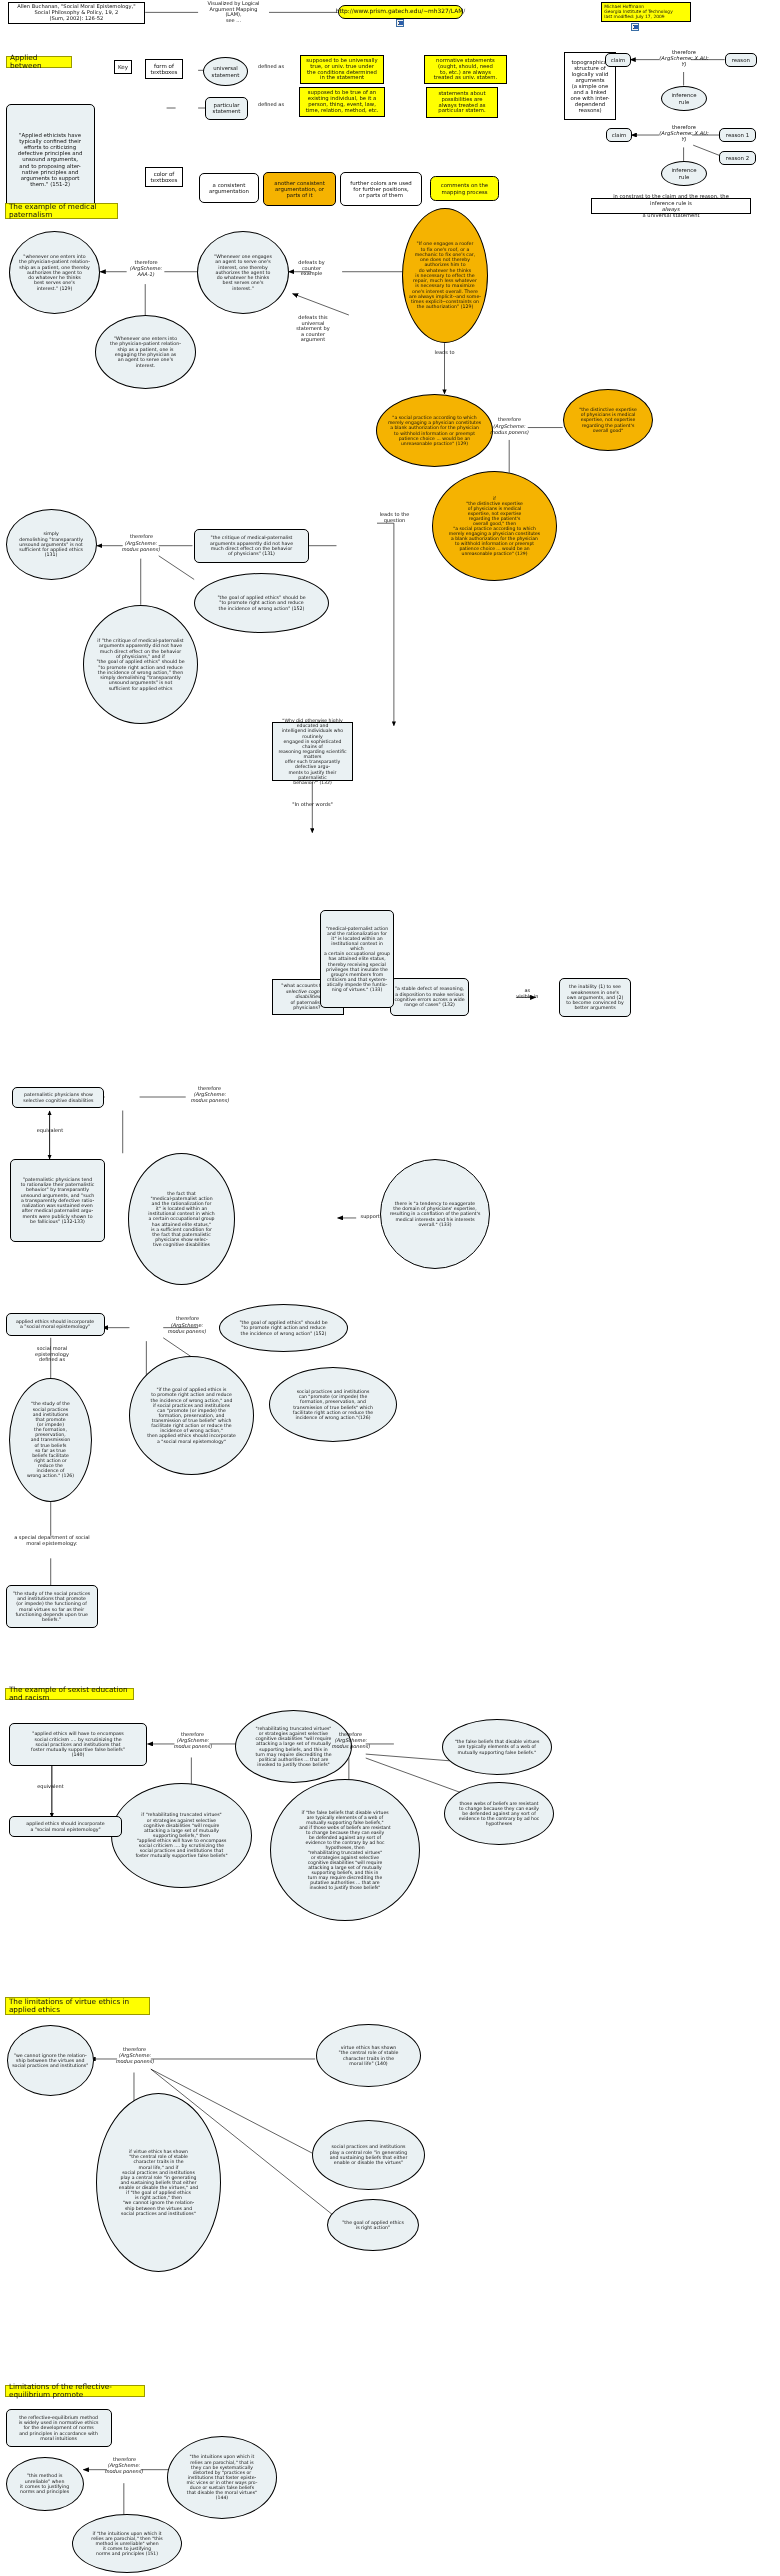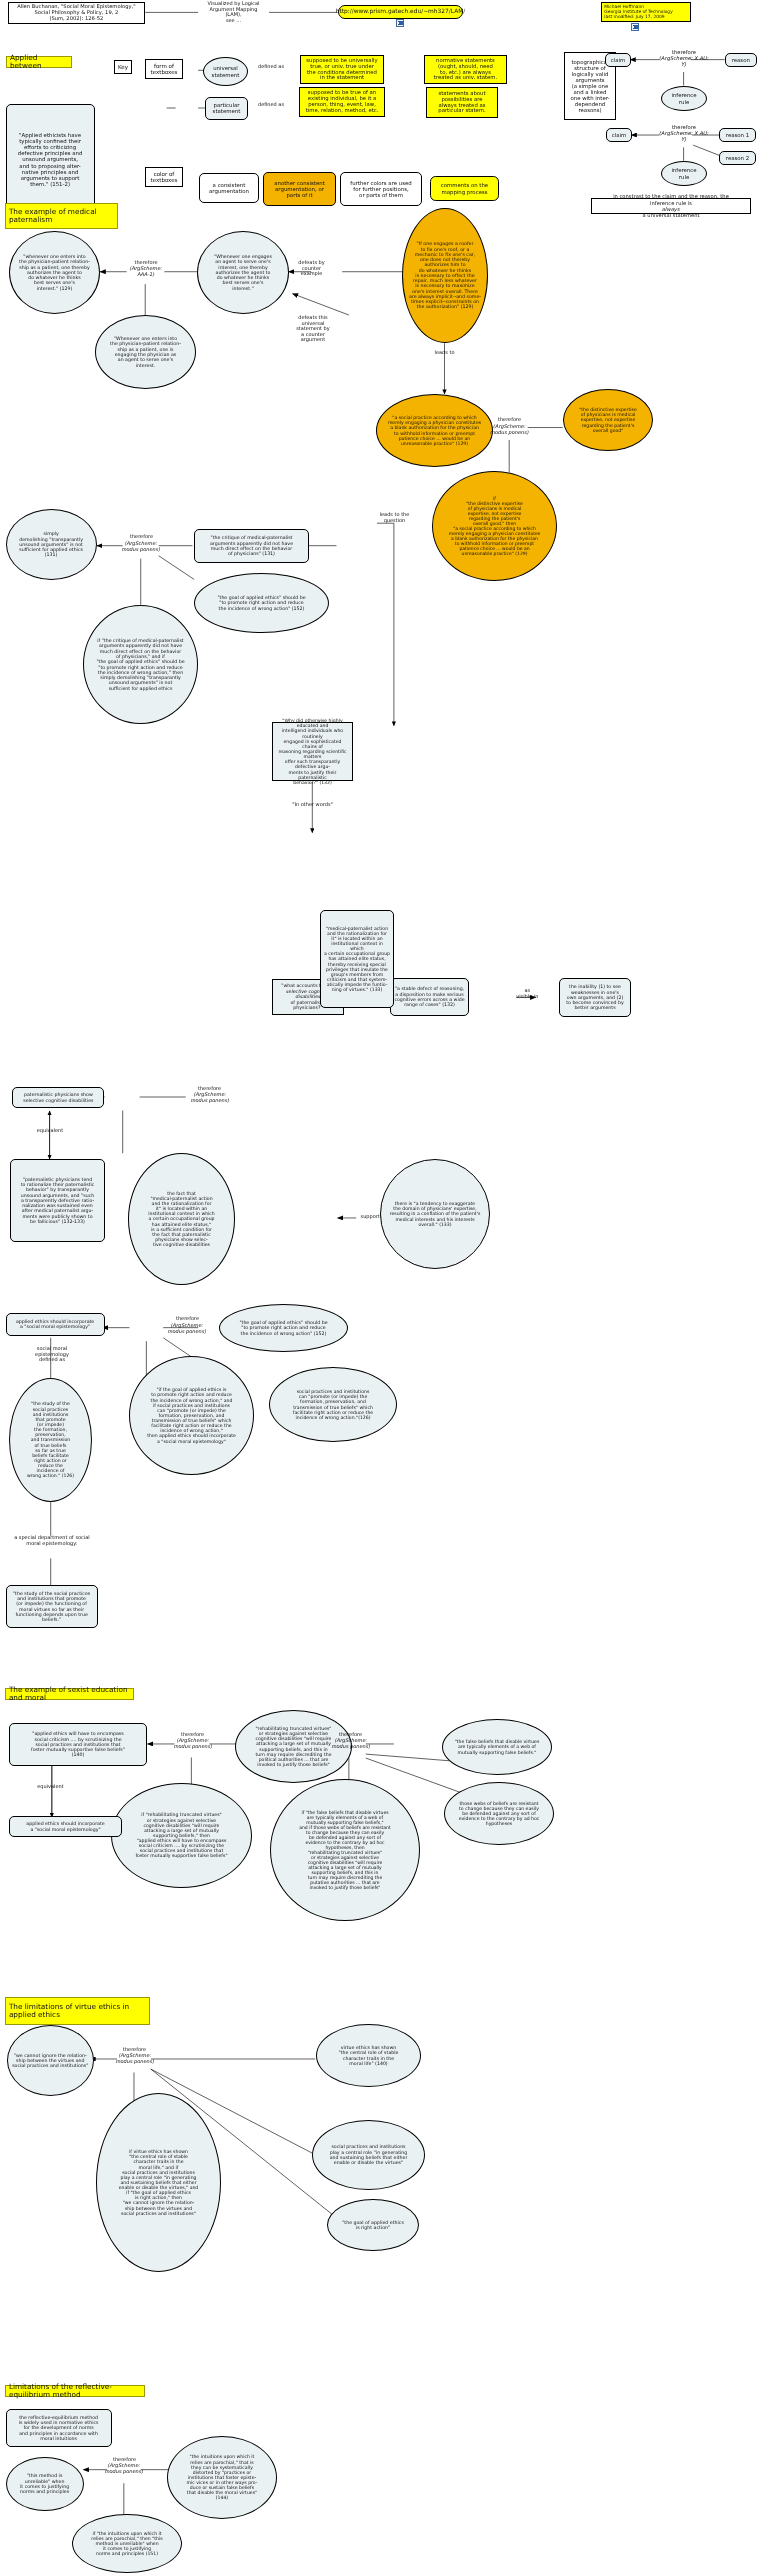--- a/index.html
+++ b/index.html
@@ -294,21 +294,21 @@
       <span>inference
 rule</span>
     </div>
 
   <div class="node rect" style="left:591px;top:198px;width:160px;height:15.8px;font-size:5.2px;
        flex-direction:column;line-height:1.2;">
     <span>in constrast to the claim and the reason, the</span>
     <span><span>inference rule is </span><i>always</i><span> a universal statement</span></span>
   </div>
 
-  <div class="node heading" style="left:4.5px;top:203px;width:113px;height:26px;">
+  <div class="node heading" style="left:4.5px;top:203px;width:113px;height:16px;">
     <span>The example of medical paternalism</span>
     </div>
 
   <div class="node ellipse" style="left:9px;top:231px;width:91px;height:83px;font-size:4.7px;">
       <span>"whenever one enters into
 the physician-patient relation-
 ship as a patient, one thereby
 authorizes the agent to
 do whatever he thinks
 best serves one's
@@ -614,21 +614,21 @@
   <div class="node rrect" style="left:5.6px;top:1585px;width:92px;height:43px;font-size:4.7px;">
       <span>"the study of the social practices
 and institutions that promote
 (or impede) the functioning of
 moral virtues so far as their
 functioning depends upon true
 beliefs."</span>
     </div>
 
   <div class="node heading" style="left:4.5px;top:1688px;width:129px;height:11.8px;">
-    <span>The example of sexist education and moral</span>
+    <span>The example of sexist education and racism</span>
     </div>
 
   <div class="node rrect" style="left:9px;top:1723px;width:138px;height:43px;font-size:4.7px;">
       <span>"applied ethics will have to encompass
 social criticism .... by scrutinizing the
 social practices and institutions that
 foster mutually supportive false beliefs"
 (140)</span>
     </div>
 
@@ -696,21 +696,21 @@
 hypotheses</span>
     </div>
 
   <div class="node rrect" style="left:9px;top:1816px;width:113px;height:21.4px;font-size:4.7px;">
       <span>applied ethics should incorporate
 a "social moral epistemology"</span>
     </div>
 
   <div class="lbl" style="left:29px;top:1784px;width:43px;font-size:5px;"><span>equivalent</span></div>
 
-  <div class="node heading" style="left:4.5px;top:1997px;width:145px;height:28px;">
+  <div class="node heading" style="left:4.5px;top:1997px;width:145px;height:18px;">
     <span>The limitations of virtue ethics in applied ethics</span>
     </div>
 
   <div class="node ellipse" style="left:6.8px;top:2025px;width:87px;height:71px;font-size:4.7px;">
       <span>"we cannot ignore the relation-
 ship between the virtues and
 social practices and institutions"</span>
     </div>
 
   <div class="lbl" style="left:116px;top:2047px;width:37px;font-size:5px;"><span>therefore</span></div>
@@ -746,21 +746,21 @@
 and sustaining beliefs that either
 enable or disable the virtues"</span>
     </div>
 
   <div class="node ellipse" style="left:327px;top:2199px;width:92px;height:52px;font-size:4.7px;">
       <span>"the goal of applied ethics
 is right action"</span>
     </div>
 
   <div class="node heading" style="left:4.5px;top:2385px;width:140px;height:11.8px;">
-    <span>Limitations of the reflective-equilibrium method</span>
+    <span>Limitations of the reflective-equilibrium promote</span>
     </div>
 
   <div class="node rrect" style="left:5.6px;top:2409px;width:106px;height:38px;font-size:4.7px;">
       <span>the reflective-equilibrium method
 is widely used in normative ethics
 for the development of norms
 and principles in accordance with
 moral intuitions</span>
     </div>
 

